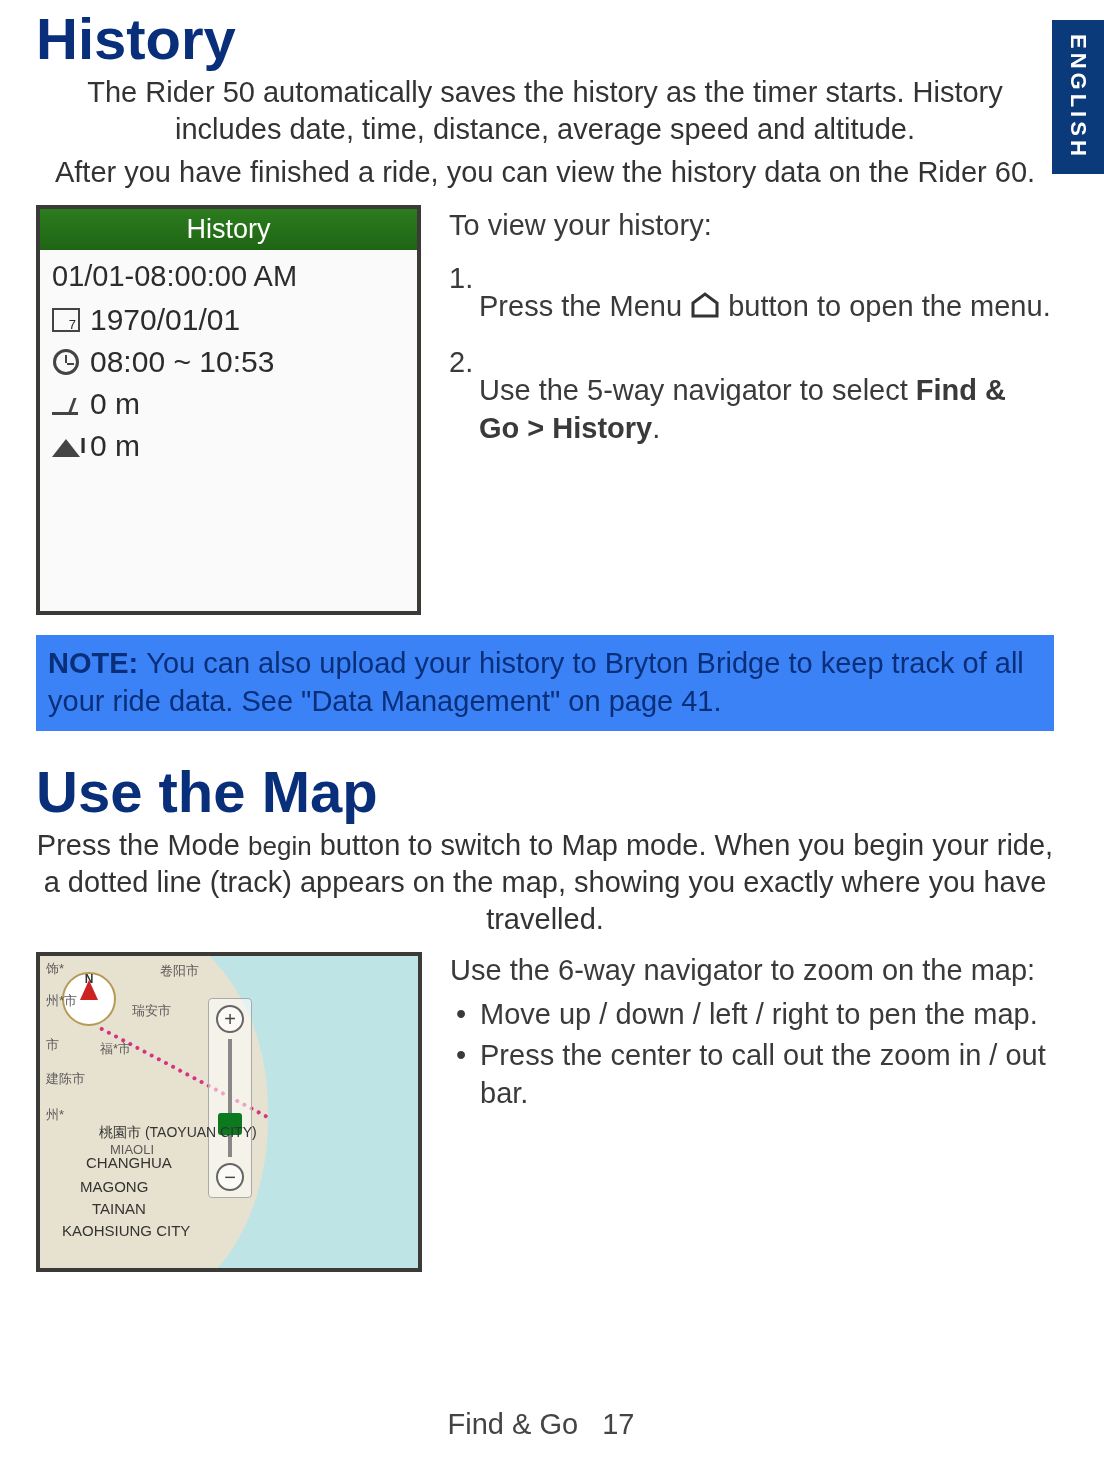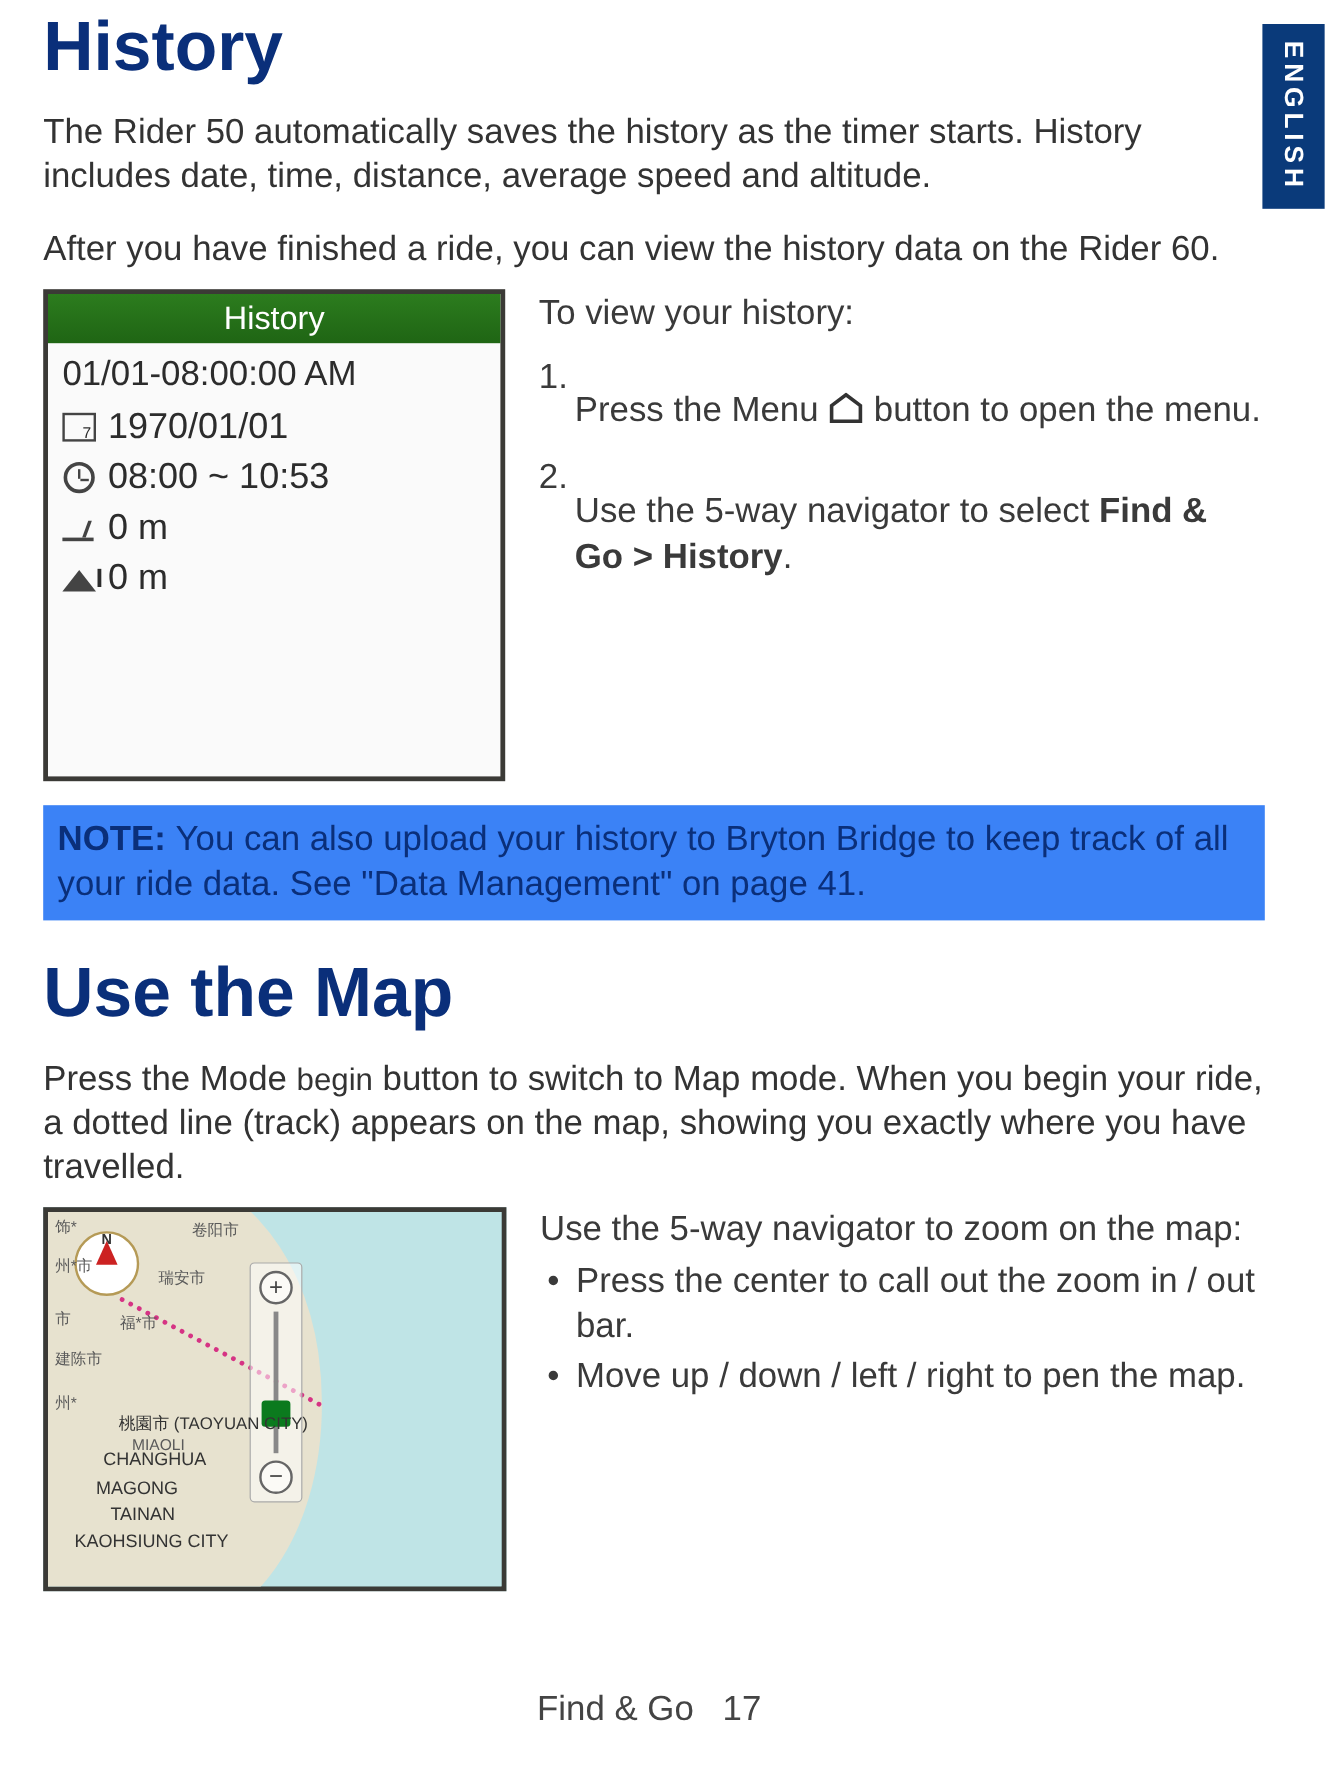--- a/index.html
+++ b/index.html
@@ -23,21 +23,21 @@
       writing-mode: vertical-rl;
       text-orientation: mixed;
       display: flex;
       align-items: center;
       justify-content: center;
       font-weight: bold;
       font-size: 22px;
       letter-spacing: 4px;
     }
     h1.history { color: #0a2f7a; font-size: 58px; font-weight: 800; margin-top: 10px; line-height: 1; }
-    p.body { font-size: 29px; line-height: 1.28; color: #333; margin-top: 24px; }
+    p.body { font-size: 29px; line-height: 1.28; color: #333; margin-top: 6px; text-align: center; }
     .after { margin-top: 10px; }
     .row1 { display: flex; gap: 28px; margin-top: 14px; align-items: flex-start; }
     .device-screen {
       width: 385px; height: 410px; border: 4px solid #3b3a36; background: #fafafa; flex-shrink: 0;
     }
     .device-screen .titlebar {
       background: linear-gradient(#2c7c1e,#1f6514);
       color: #fff; text-align: center; font-size: 27px; padding: 5px 0;
       font-family: Arial, sans-serif;
     }
@@ -191,21 +191,21 @@
     <span class="city c4">建陈市</span>
     <span class="city c5">州*</span>
     <span class="city c5b">桃園市 (TAOYUAN CITY)</span>
     <span class="city" style="left:70px;top:186px;font-size:13px;">MIAOLI</span>
     <span class="city c6">CHANGHUA</span>
     <span class="city c7">MAGONG</span>
     <span class="city c8">TAINAN</span>
     <span class="city c9">KAOHSIUNG CITY</span>
   </div>
   <div class="right2">
-    <div class="intro2">Use the 5-way navigator to zoom on the map:</div>
+    <div class="intro2">Use the 6-way navigator to zoom on the map:</div>
+    <div class="bul">Move up / down / left / right to pen the map.</div>
     <div class="bul">Press the center to call out the zoom in / out bar.</div>
-    <div class="bul">Move up / down / left / right to pen the map.</div>
   </div>
 </div>
 
 <div class="footer">
   <span class="label">Find &amp; Go</span><span>17</span>
 </div>
 
 </body></html>

